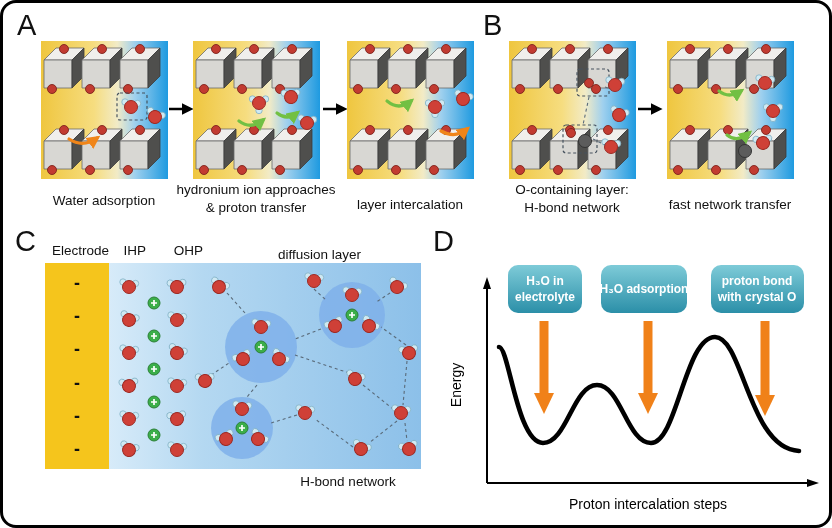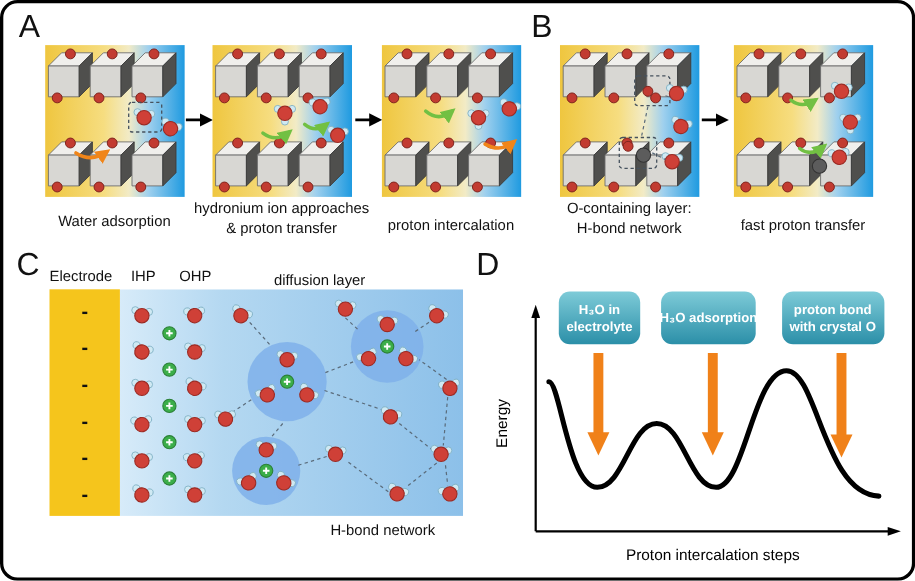--- a/index.html
+++ b/index.html
@@ -3,21 +3,21 @@
 <meta charset="utf-8">
 <style>
   html,body{margin:0;padding:0;background:#fff;}
   .fig{position:relative;width:832px;height:528px;box-sizing:border-box;
        border:3px solid #000;border-radius:16px;background:#fff;overflow:hidden;
        font-family:"Liberation Sans","DejaVu Sans",sans-serif;color:#111;}
   .pletter{position:absolute;font-size:29px;font-weight:500;}
   .cimg{position:absolute;width:127px;height:138px;}
   .cap{position:absolute;text-align:center;font-size:13.5px;line-height:1.32;color:#111;}
   .harrow{position:absolute;}
-  .hdrlab{position:absolute;font-size:13.5px;text-align:left;}
+  .hdrlab{position:absolute;font-size:13.5px;text-align:right;}
   .electrode{position:absolute;left:42px;top:260px;width:64px;height:206px;
              background:#f5c51c;display:flex;flex-direction:column;
              justify-content:space-between;align-items:center;
              padding:16px 0;box-sizing:border-box;}
   .electrode span{font-size:18px;font-weight:bold;line-height:8px;}
   svg text{font-family:"Liberation Sans","DejaVu Sans",sans-serif;}
   .dashbox{fill:none;stroke:#46525e;stroke-width:1.2;stroke-dasharray:3 2.5;}
   .oarrow{fill:none;stroke:#f08519;stroke-width:3.2;stroke-linecap:round;marker-end:url(#mo);}
   .garrow{fill:none;stroke:#72c043;stroke-width:3.2;stroke-linecap:round;marker-end:url(#mg);}
   .hbond{stroke:#5a6b7a;stroke-width:1.1;stroke-dasharray:3 3;}
@@ -145,21 +145,21 @@
       <use href="#g-water" transform="translate(116,58) rotate(10)"></use>
       <path class="oarrow" d="M94,90 Q108,98 120,88"></path>
     </svg>
   </div>
 
   <div class="cap" style="left:170px;top:178px;width:166px">
     <div>hydronium ion approaches</div>
     <div>&amp; proton transfer</div>
   </div>
   <div class="cap" style="left:18px;top:189px;width:166px">Water adsorption</div>
-  <div class="cap" style="left:324px;top:193px;width:166px">proton intercalation</div>
+  <div class="cap" style="left:324px;top:193px;width:166px">layer intercalation</div>
 
   <div class="cimg" style="left:506px;top:38px">
     <svg viewBox="0 0 127 138" width="127" height="138">
       <rect width="127" height="138" fill="url(#gradCrystal)"></rect>
       <use href="#g-slab" transform="translate(3,7)"></use>
       <use href="#g-slab" transform="translate(3,88)"></use>
       <rect class="dashbox" x="68" y="28" width="32" height="27" rx="3"></rect>
       <rect class="dashbox" x="54" y="84" width="34" height="28" rx="3"></rect>
       <use href="#g-atom-red" transform="translate(80,42)"></use>
       <use href="#g-water" transform="translate(106,44)"></use>
@@ -190,24 +190,24 @@
       <use href="#g-hydronium" transform="translate(106,70)"></use>
       <use href="#g-water" transform="translate(96,102) rotate(-12)"></use>
       <circle cx="78" cy="110" r="6.5" fill="#5c5c5c" stroke="#333" stroke-width="1"></circle>
     </svg>
   </div>
 
   <div class="cap" style="left:486px;top:178px;width:166px">
     <div>O-containing layer:</div>
     <div>H-bond network</div>
   </div>
-  <div class="cap" style="left:644px;top:193px;width:166px">fast proton transfer</div>
+  <div class="cap" style="left:644px;top:193px;width:166px">fast network transfer</div>
 
   <div class="hdrlab" style="left:42px;top:240px;width:64px">Electrode</div>
-  <div class="hdrlab" style="left:116px;top:240px;width:40px">IHP</div>
+  <div class="hdrlab" style="left:103px;top:240px;width:40px">IHP</div>
   <div class="hdrlab" style="left:160px;top:240px;width:40px">OHP</div>
   <div class="hdrlab" style="left:246px;top:244px;width:112px">diffusion layer</div>
 
   <div class="electrode">
     <span>-</span>
     <span>-</span>
     <span>-</span>
     <span>-</span>
     <span>-</span>
     <span>-</span>

